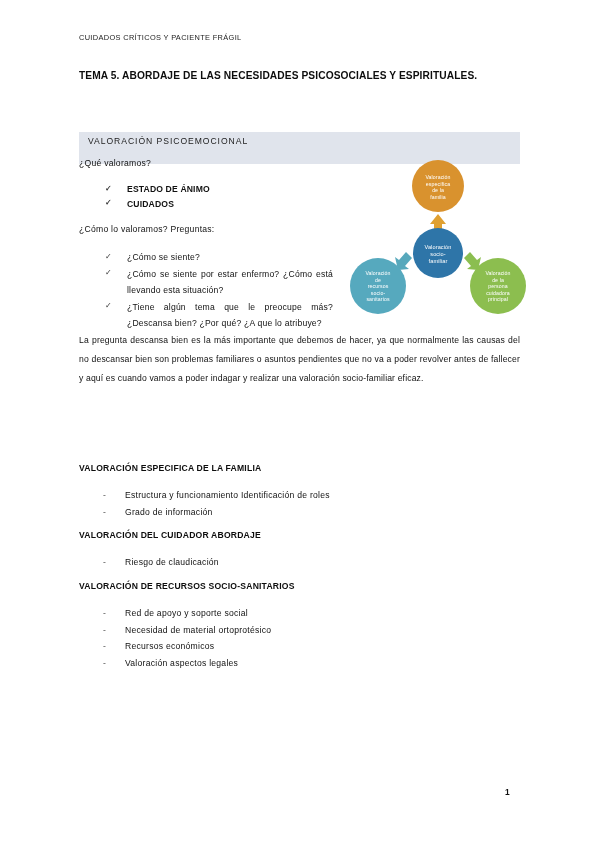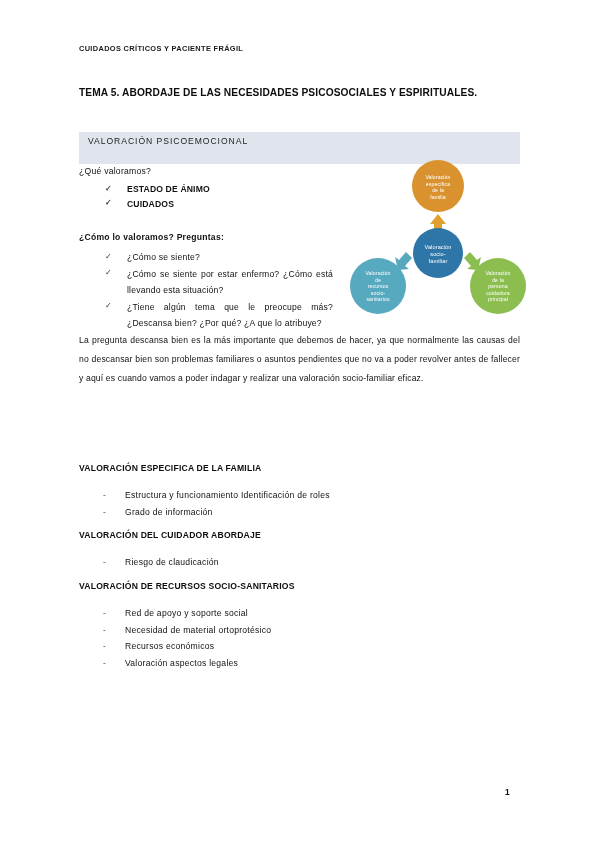--- a/index.html
+++ b/index.html
@@ -20,32 +20,31 @@
     inset: 0;
     background: #ffffff;
   }
 
   
   .running-header {
     position: absolute;
     left: 79px;
     top: 33px;
     font-size: 7.4px;
-    font-weight: bold;
+    font-weight: normal;
     letter-spacing: 0.35px;
     color: #1a1a1a;
     white-space: nowrap;
-    margin-top: 11px;
   }
 
   
   .tema-title {
     position: absolute;
     left: 79px;
-    top: 87px;
+    top: 70px;
     font-size: 10.2px;
     font-weight: bold;
     letter-spacing: 0.1px;
     color: #0d0d0d;
     white-space: nowrap;
   }
 
   
   .bar-main {
     position: absolute;
@@ -83,21 +82,20 @@
   }
 
   
   .q-line {
     position: absolute;
     left: 79px;
     font-size: 8.6px;
     letter-spacing: 0.25px;
     color: #111111;
     white-space: nowrap;
-    margin-top: 8px;
   }
   .check-list {
     position: absolute;
     left: 105px;
     margin: 0;
     padding: 0;
     list-style: none;
   }
   .check-list li {
     position: relative;
@@ -213,21 +211,21 @@
     <span class="bar-text">VALORACIÓN PSICOEMOCIONAL</span>
   </div>
 
   <div class="q-line" style="top:158px;">¿Qué valoramos?</div>
 
   <ul class="check-list bold" style="top:182px;">
     <li><span class="ck">✓</span><span>ESTADO DE ÁNIMO</span></li>
     <li><span class="ck">✓</span><span>CUIDADOS</span></li>
   </ul>
 
-  <div class="q-line" style="top:224px;font-weight:bold;">¿Cómo lo valoramos? Preguntas:</div>
+  <div class="q-line" style="top:224px;">¿Cómo lo valoramos? Preguntas:</div>
 
   <ul class="check-list qwrap" style="top:249px;">
     <li><span class="ck">✓</span><span>¿Cómo se siente?</span></li>
     <li><span class="ck">✓</span><span>¿Cómo se siente por estar enfermo? ¿Cómo está llevando esta situación?</span></li>
     <li><span class="ck">✓</span><span>¿Tiene algún tema que le preocupe más? ¿Descansa bien? ¿Por qué? ¿A que lo atribuye?</span></li>
   </ul>
 
   <div class="para" style="top:331px;">La pregunta descansa bien es la más importante que debemos de hacer, ya que normalmente las causas del no descansar bien son problemas familiares o asuntos pendientes que no va a poder revolver antes de fallecer y aquí es cuando vamos a poder indagar y realizar una valoración socio-familiar eficaz.</div>
 
 

